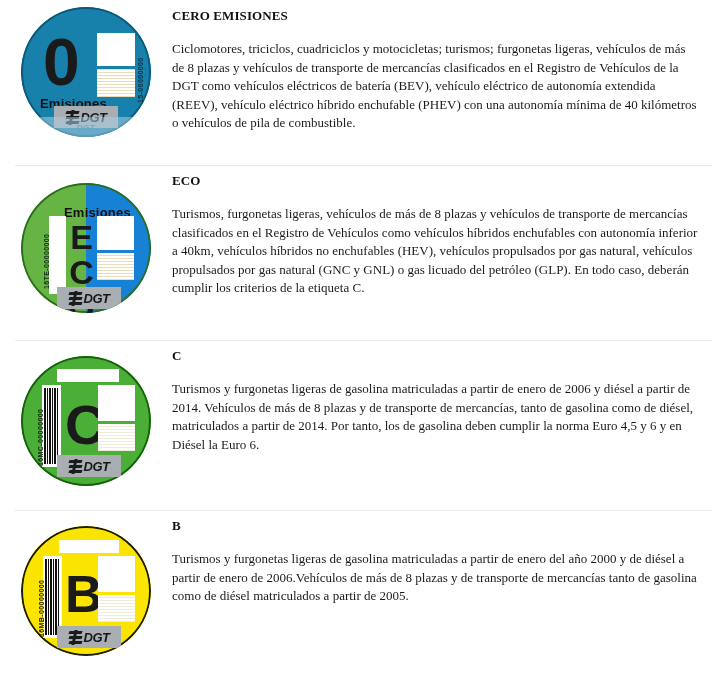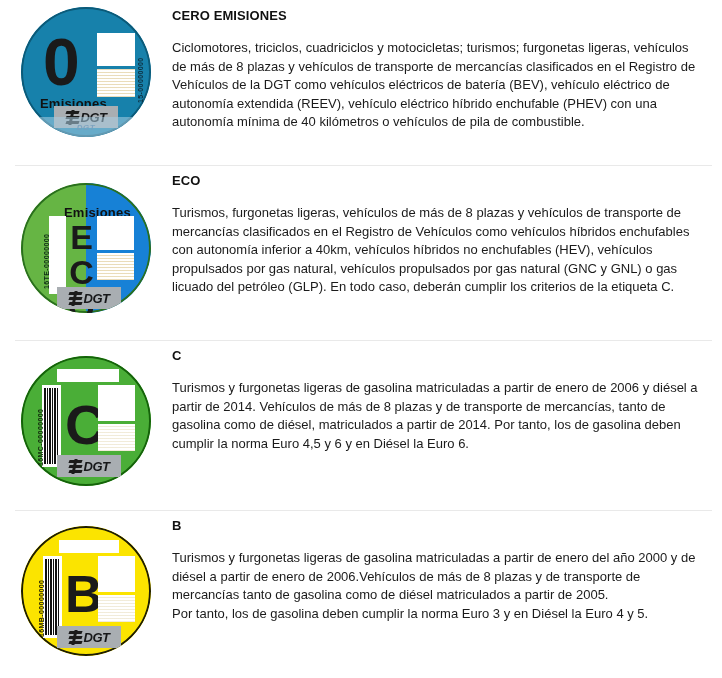--- a/index.html
+++ b/index.html
@@ -208,20 +208,21 @@
     font-style: italic;
     color: rgba(120,160,190,0.9);
     letter-spacing: 0.5px;
   }
 
   
   .text-cell {
     flex: 1 1 auto;
     padding-right: 24px;
     padding-top: 8px;
+    font-family: Liberation Serif, serif;
   }
   .cat-title {
     font-size: 13px;
     font-weight: bold;
     color: #111111;
     margin: 0 0 16px 0;
     letter-spacing: 0.1px;
   }
   .cat-body {
     font-size: 13px;
@@ -385,18 +386,17 @@
             <u></u>
           </span>
           <span class="txt">DGT</span>
         </div>
       </div>
     </div>
     <div class="text-cell">
       <h2 class="cat-title">B</h2>
       <p class="cat-body">
         <span>Turismos y furgonetas ligeras de gasolina matriculadas a partir de enero del año 2000 y de diésel a partir de enero de 2006.Vehículos de más de 8 plazas y de transporte de mercancías tanto de gasolina como de diésel matriculados a partir de 2005.</span>
-        <span class="p2">Por tanto, los de gasolina deben cumplir la norma Euro 3 y en Diésel la Euro 4 y 5.</span>
       </p>
     </div>
   </div>
 
 </div>
 
 </body></html>

